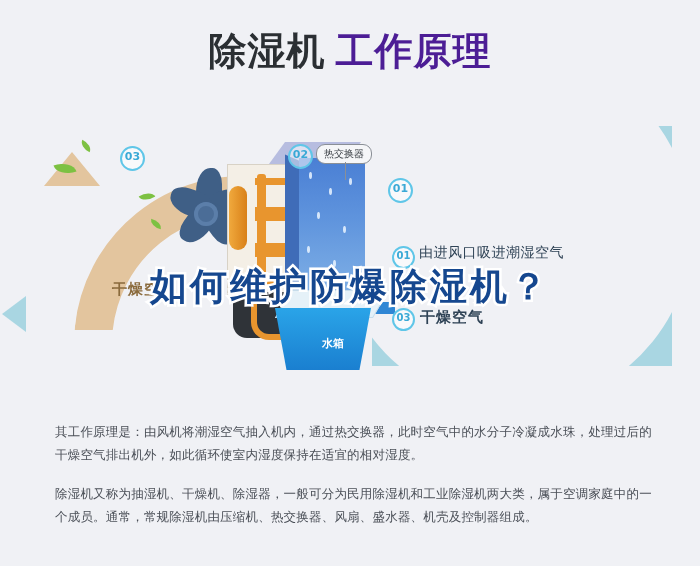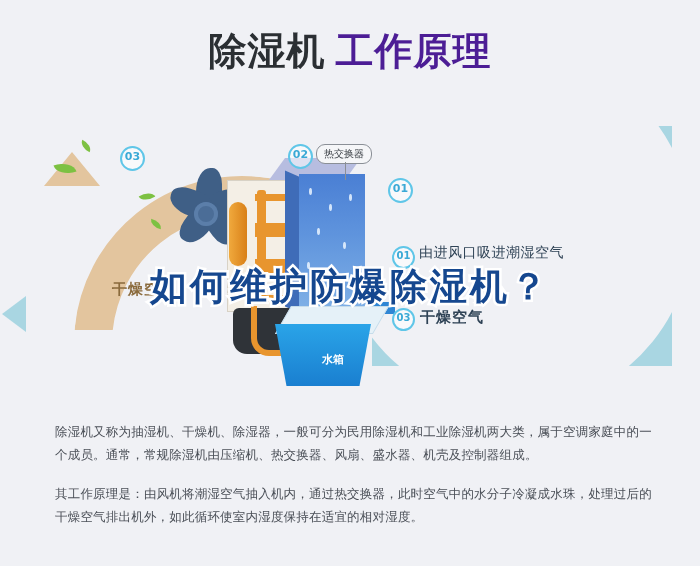--- a/index.html
+++ b/index.html
@@ -77,21 +77,21 @@
     position:absolute;left:36px;top:6px;width:26px;height:44px;
     background:#3f5f86;border-radius:60% 40% 50% 50%;
     transform-origin:50% 92%;
   }
   .fan-hub{
     position:absolute;left:34px;top:40px;width:24px;height:24px;
     border-radius:50%;background:#4b6d97;box-shadow:inset 0 0 0 4px #5b7ea9;
   }
 
   
-  .machine{position:absolute;left:225px;top:36px;width:160px;height:215px;}
+  .machine{position:absolute;left:225px;top:20px;width:160px;height:215px;}
   .coil-box{
     position:absolute;left:2px;top:24px;width:92px;height:130px;
     background:#f4efe6;border:1px solid #d8d2c6;
   }
   .pipe{position:absolute;background:#e8952e;border-radius:3px;}
   .pipe-v{width:9px;height:96px;left:10px;top:14px;}
   .cyl{
     position:absolute;left:4px;top:46px;width:18px;height:64px;
     background:linear-gradient(90deg,#f0a93d,#d98018);border-radius:9px;
   }
@@ -272,17 +272,17 @@
       <div class="leg-badge">02</div>
     </div>
     <div class="leg-row">
       <div class="leg-badge">03</div>
     </div>
   </div>
 
   <div class="overlay">如何维护防爆除湿机？</div>
 
   <div class="copy">
+    <p>其工作原理是：由风机将潮湿空气抽入机内，通过热交换器，此时空气中的水分子冷凝成水珠，处理过后的干燥空气排出机外，如此循环使室内湿度保持在适宜的相对湿度。</p>
     <p>除湿机又称为抽湿机、干燥机、除湿器，一般可分为民用除湿机和工业除湿机两大类，属于空调家庭中的一个成员。通常，常规除湿机由压缩机、热交换器、风扇、盛水器、机壳及控制器组成。</p>
-    <p>其工作原理是：由风机将潮湿空气抽入机内，通过热交换器，此时空气中的水分子冷凝成水珠，处理过后的干燥空气排出机外，如此循环使室内湿度保持在适宜的相对湿度。</p>
   </div>
 
 </div>
 
 </body></html>

